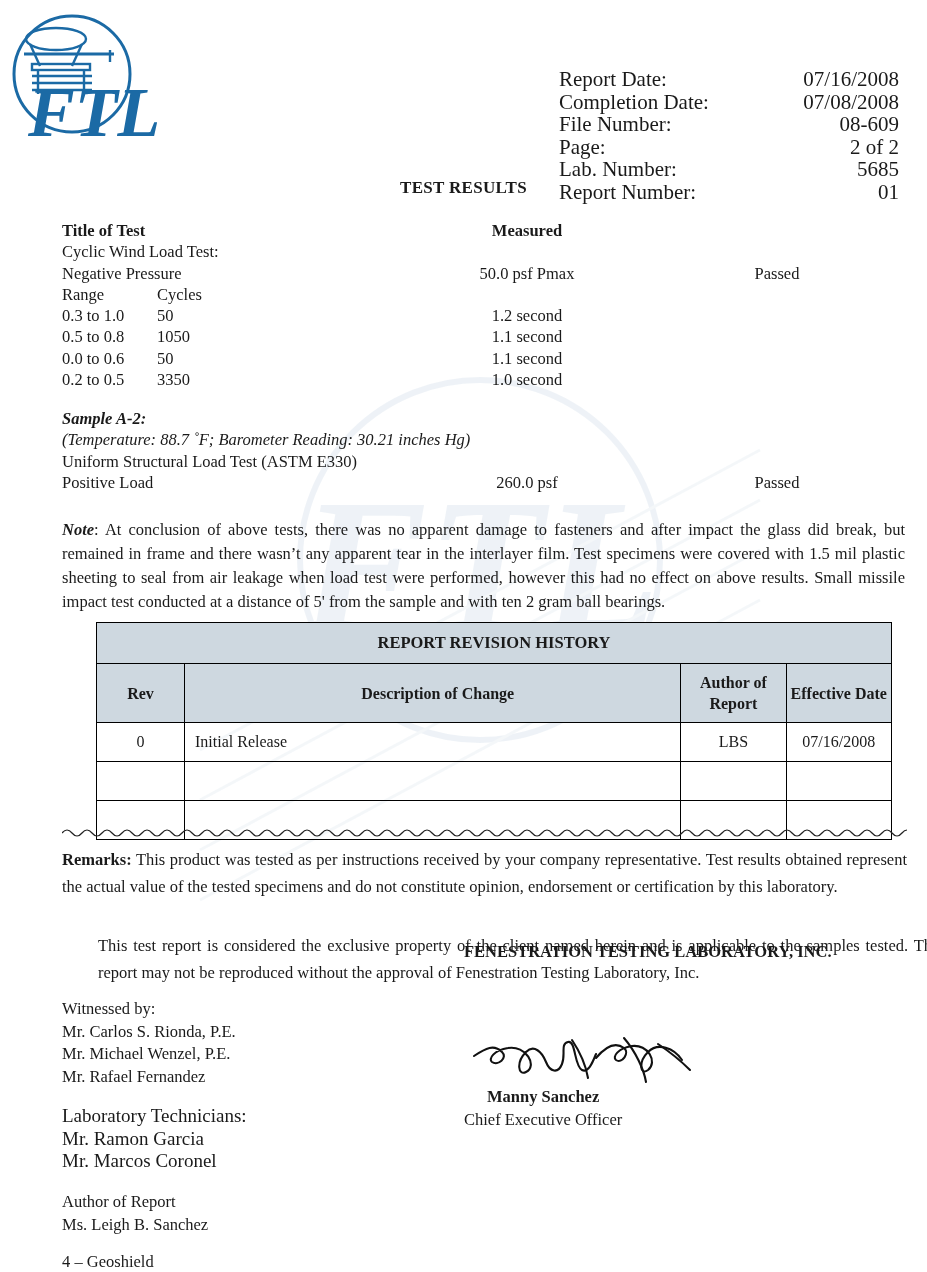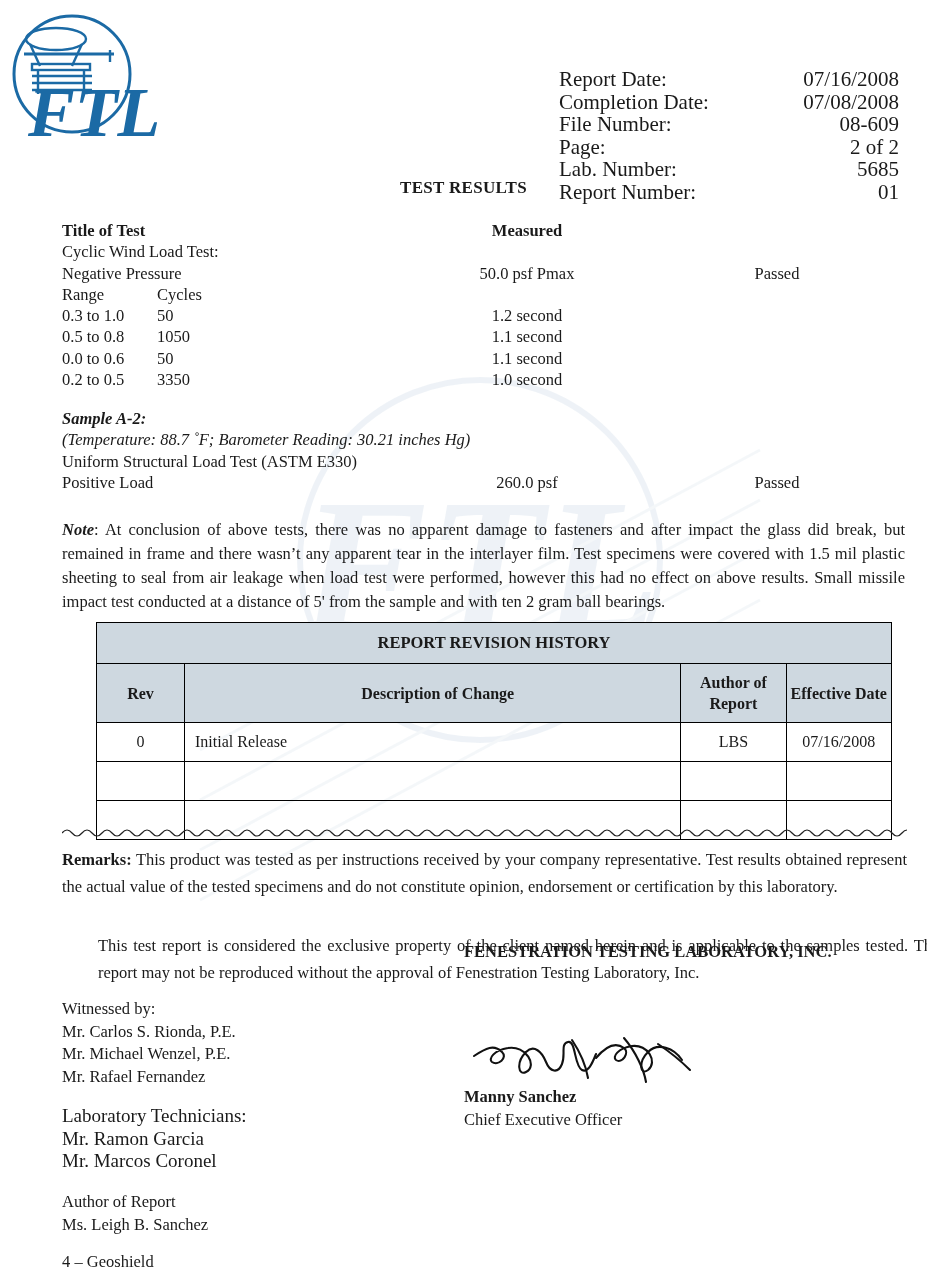--- a/index.html
+++ b/index.html
@@ -234,20 +234,21 @@
     top: 1026px;
     width: 240px;
     height: 66px;
   }
   .signer {
     position: absolute;
     left: 464px;
     top: 1086px;
     font-size: 16.5px;
     line-height: 22.6px;
+    text-align: center;
   }
   .signer .name { font-weight: bold; }
 
   .footer {
     position: absolute;
     left: 62px;
     top: 1252px;
     font-size: 16.5px;
   }
 </style>

